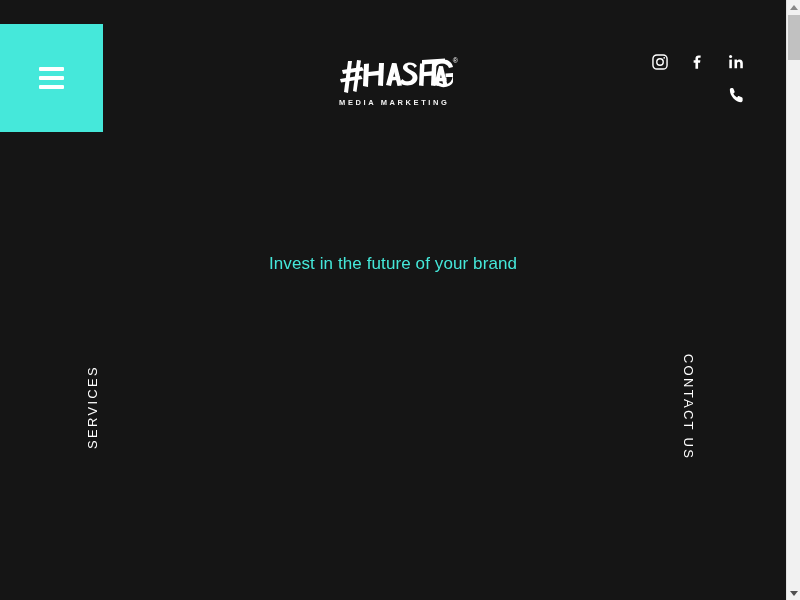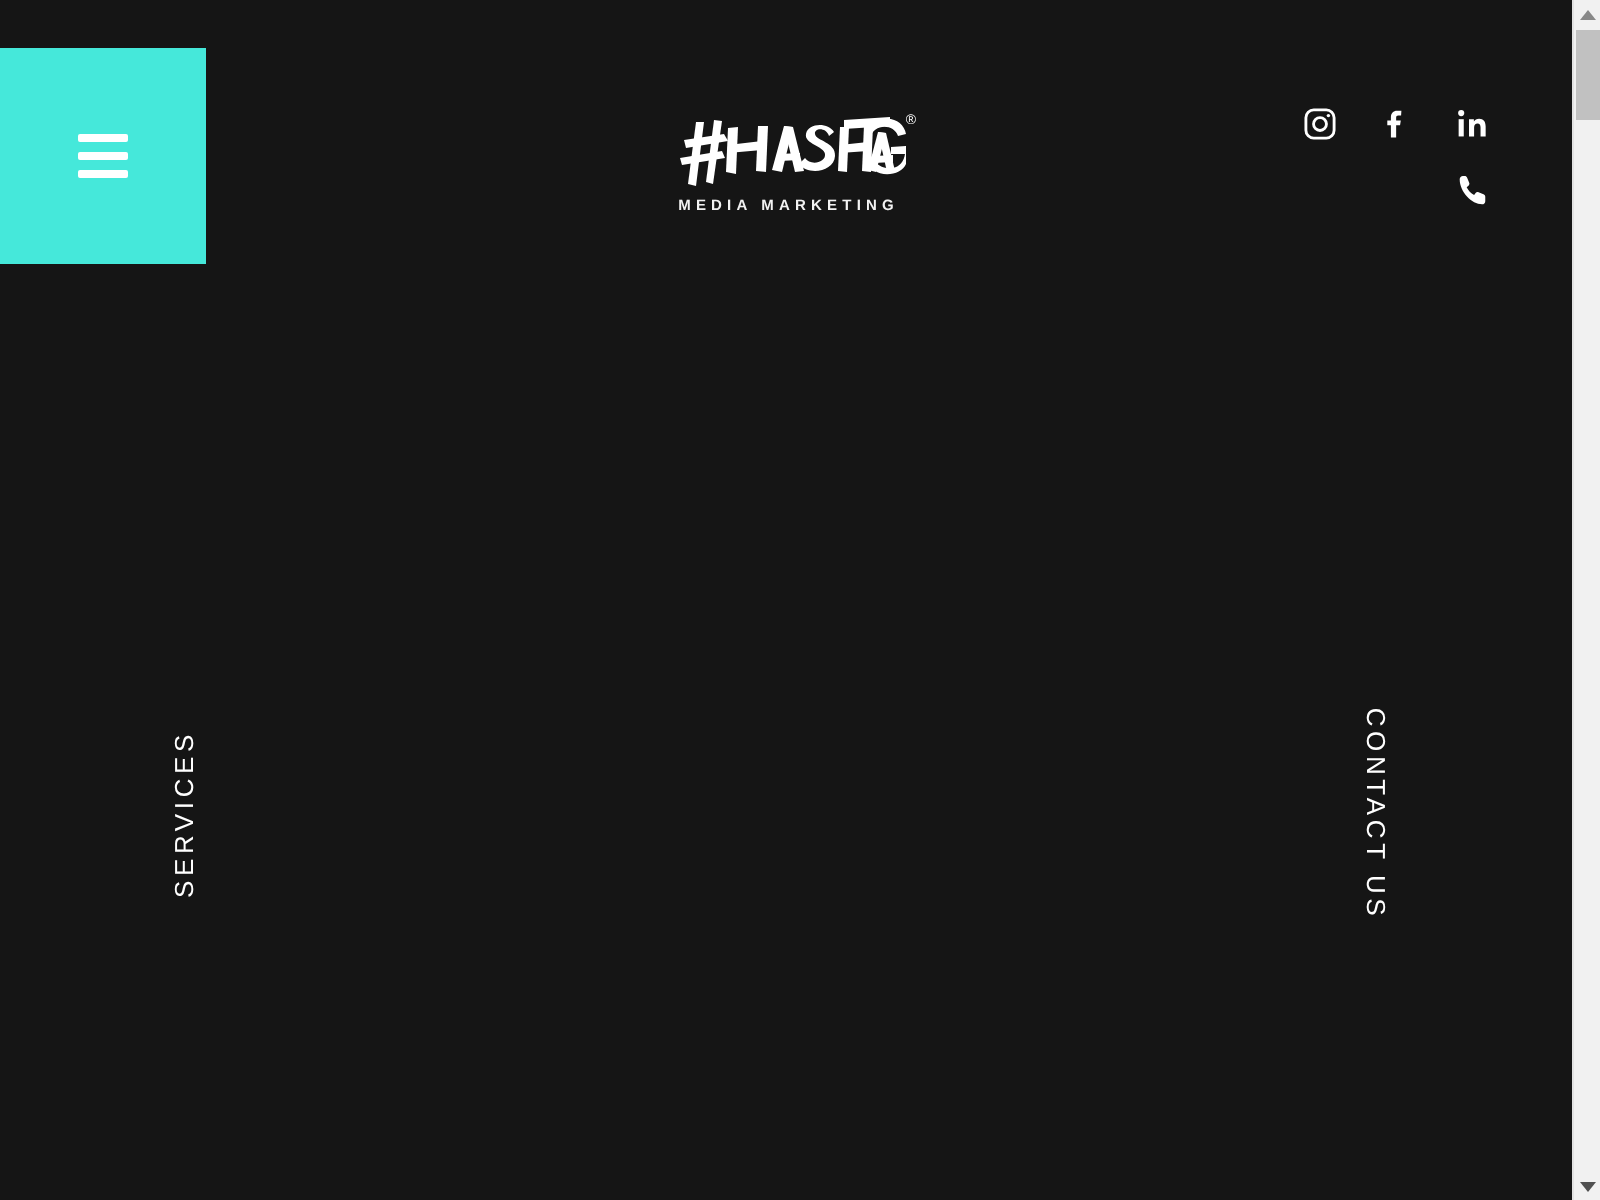--- a/index.html
+++ b/index.html
@@ -332,20 +332,21 @@
           </svg>
         </span>
       </a>
 
     </div>
 
     <a class="side-label side-label-left" href="#">SERVICES</a>
     <a class="side-label side-label-right" href="#">CONTACT US</a>
 
     <div class="hero">
+      <p class="hero-subtitle">Invest in the future of your brand</p>
     </div>
 
   </div>
 
   <div class="scrollbar">
     <div class="sb-btn sb-btn-up">
       <span class="sb-arrow sb-arrow-up"></span>
     </div>
     <div class="sb-thumb"></div>
     <div class="sb-btn sb-btn-down">

